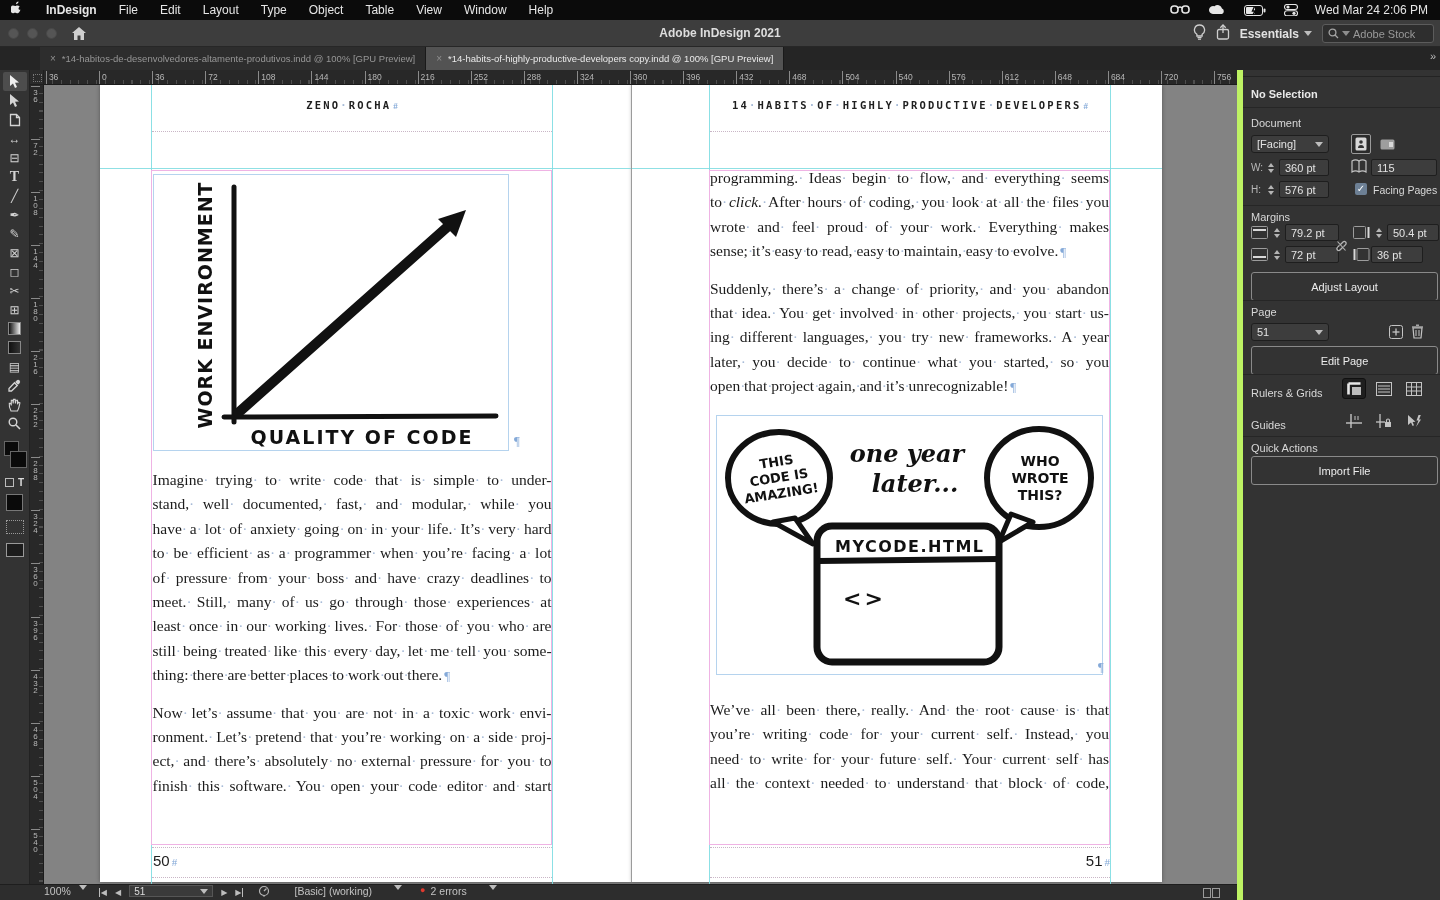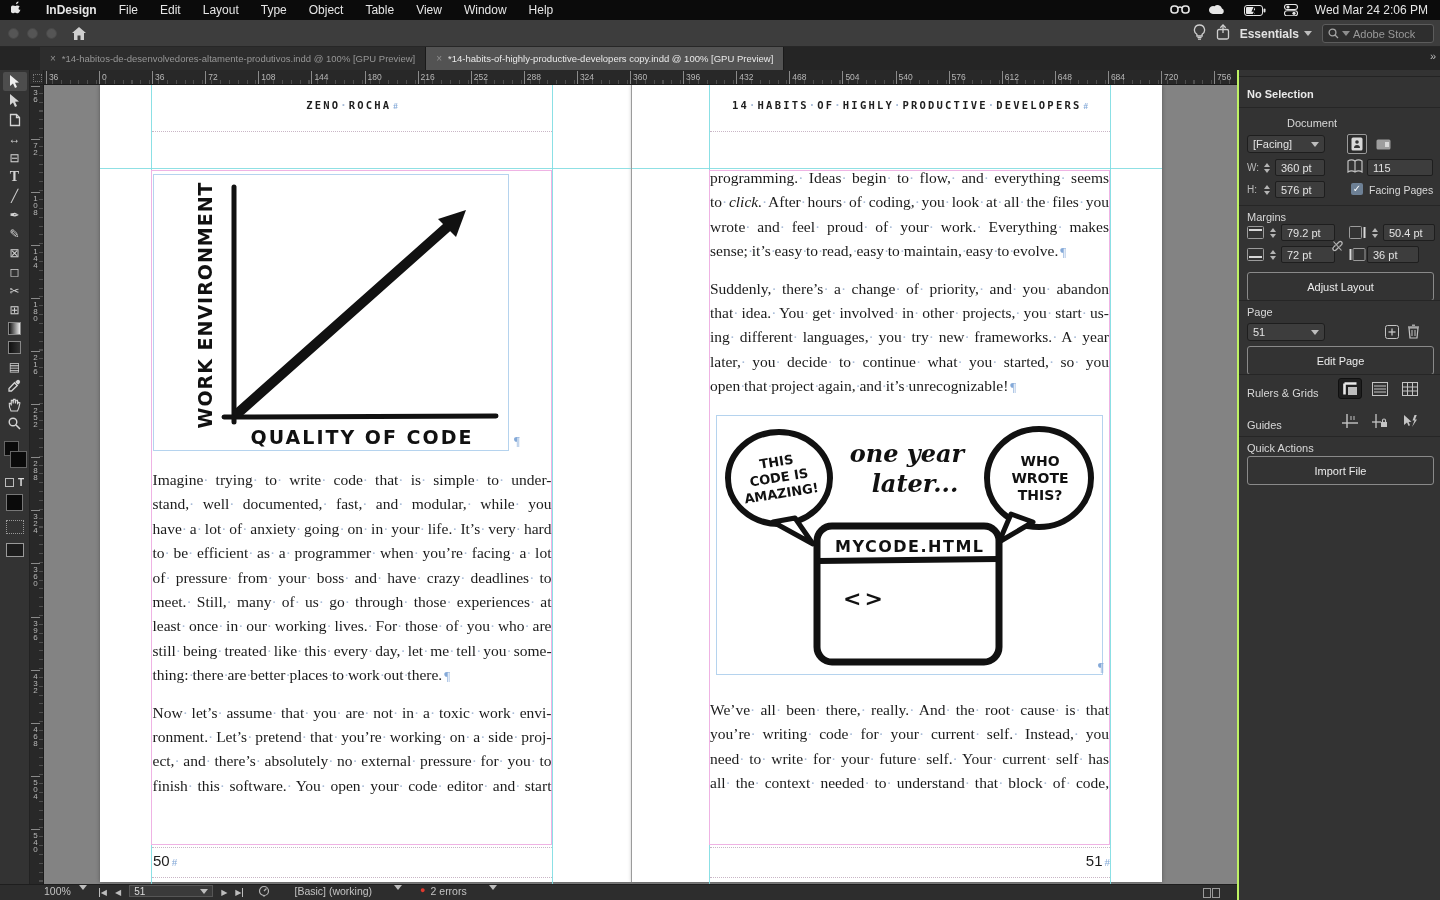--- a/index.html
+++ b/index.html
@@ -87,21 +87,21 @@
   .sp { display:inline-block; width:0; overflow:visible; color:#a6bad7; }
   i { font-style:italic; }
 
   .pagenum { position:absolute; font-family:"Liberation Sans", sans-serif; font-size:15px; color:#1d1d1d; }
   .pagenum .mk { font-size:11px; }
 
   .drawtxt { font-family:"DejaVu Sans", sans-serif; font-weight:bold; fill:#111; }
   .scripttxt { font-family:"DejaVu Serif", serif; font-style:italic; font-weight:bold; fill:#111; }
 
   
-  #panel { position:absolute; left:1237px; top:47px; width:203px; height:853px; background:#333; border-left:2px solid #bef264; z-index:35; font-size:11px; color:#cfcfcf; }
+  #panel { position:absolute; left:1237px; top:47px; width:203px; height:853px; background:#333; border-left:6px solid #bef264; z-index:35; font-size:11px; color:#cfcfcf; }
   #paneltabs { position:relative; height:30px; border-bottom:1px solid #232323; display:flex; align-items:center; }
   .ptab { padding:0 14px; font-size:11.5px; }
   .ptab.active { color:#f0f0f0; font-weight:bold; }
   .ptab.idle { color:#9a9a9a; }
   #panel-more { position:absolute; right:5px; top:5px; color:#bbb; font-size:11px; }
   .plabel { position:absolute; left:8px; color:#d8d8d8; }
   .sec { position:absolute; left:0; width:203px; height:1px; background:#262626; }
   .pselect { position:absolute; height:18px; background:#3d3d3d; border:1px solid #1e1e1e; border-radius:3px;
     display:flex; align-items:center; justify-content:space-between; padding:0 5px; color:#e3e3e3; }
   .pfield { position:absolute; height:17px; background:#3d3d3d; border:1px solid #1e1e1e; border-radius:2px;
@@ -180,20 +180,21 @@
 
   <div id="titlebar">
     <span class="tl"></span>
     <span class="tl"></span>
     <span class="tl"></span>
     <span style="margin-left:14px; display:flex;">
       <svg width="16" height="15" viewBox="0 0 16 15">
           <path d="M8 1 L15 7 13 7 13 14 9.5 14 9.5 9.5 6.5 9.5 6.5 14 3 14 3 7 1 7 Z" fill="#cfcfcf"></path>
         </svg>
     </span>
+    <span id="apptitle">Adobe InDesign 2021</span>
     <div id="tb-right">
       <span>
         <svg width="13" height="16" viewBox="0 0 13 16">
             <path d="M6.5 1 a5 5 0 0 1 2.6 9.3 l0 1.7 -5.2 0 0-1.7 A5 5 0 0 1 6.5 1 Z" fill="none" stroke="#cfcfcf" stroke-width="1.3"></path>
             <line x1="4.4" y1="13.6" x2="8.6" y2="13.6" stroke="#cfcfcf" stroke-width="1.2"></line>
             <line x1="5" y1="15.2" x2="8" y2="15.2" stroke="#cfcfcf" stroke-width="1.2"></line>
           </svg>
       </span>
       <span>
         <svg width="14" height="16" viewBox="0 0 14 16">
@@ -456,21 +457,21 @@
 
   <div id="panel">
     <div id="paneltabs">
       <span class="ptab active">Properties</span>
       <span class="ptab idle">Pages</span>
       <span id="panel-more">»</span>
     </div>
     <div class="plabel" style="top:41px; font-weight:bold; color:#e9e9e9;">No Selection</div>
     <div class="sec" style="top:60px;"></div>
 
-    <div class="plabel" style="top:70px;margin-left:40px;">Document</div>
+    <div class="plabel" style="top:70px;">Document</div>
     <div class="pselect" style="left:8px; top:88px; width:78px;">
       <span>[Facing]</span>
       <span class="tri-down"></span>
     </div>
     <div class="orient on" style="left:108px; top:87px;">
       <svg width="12" height="14" viewBox="0 0 12 14">
           <rect x="0.5" y="0.5" width="11" height="13" rx="1.5" fill="#d9d9d9"></rect>
           <circle cx="6" cy="5" r="1.8" fill="#333"></circle>
           <path d="M3 11 a3 3 0 0 1 6 0 Z" fill="#333"></path>
         </svg>

